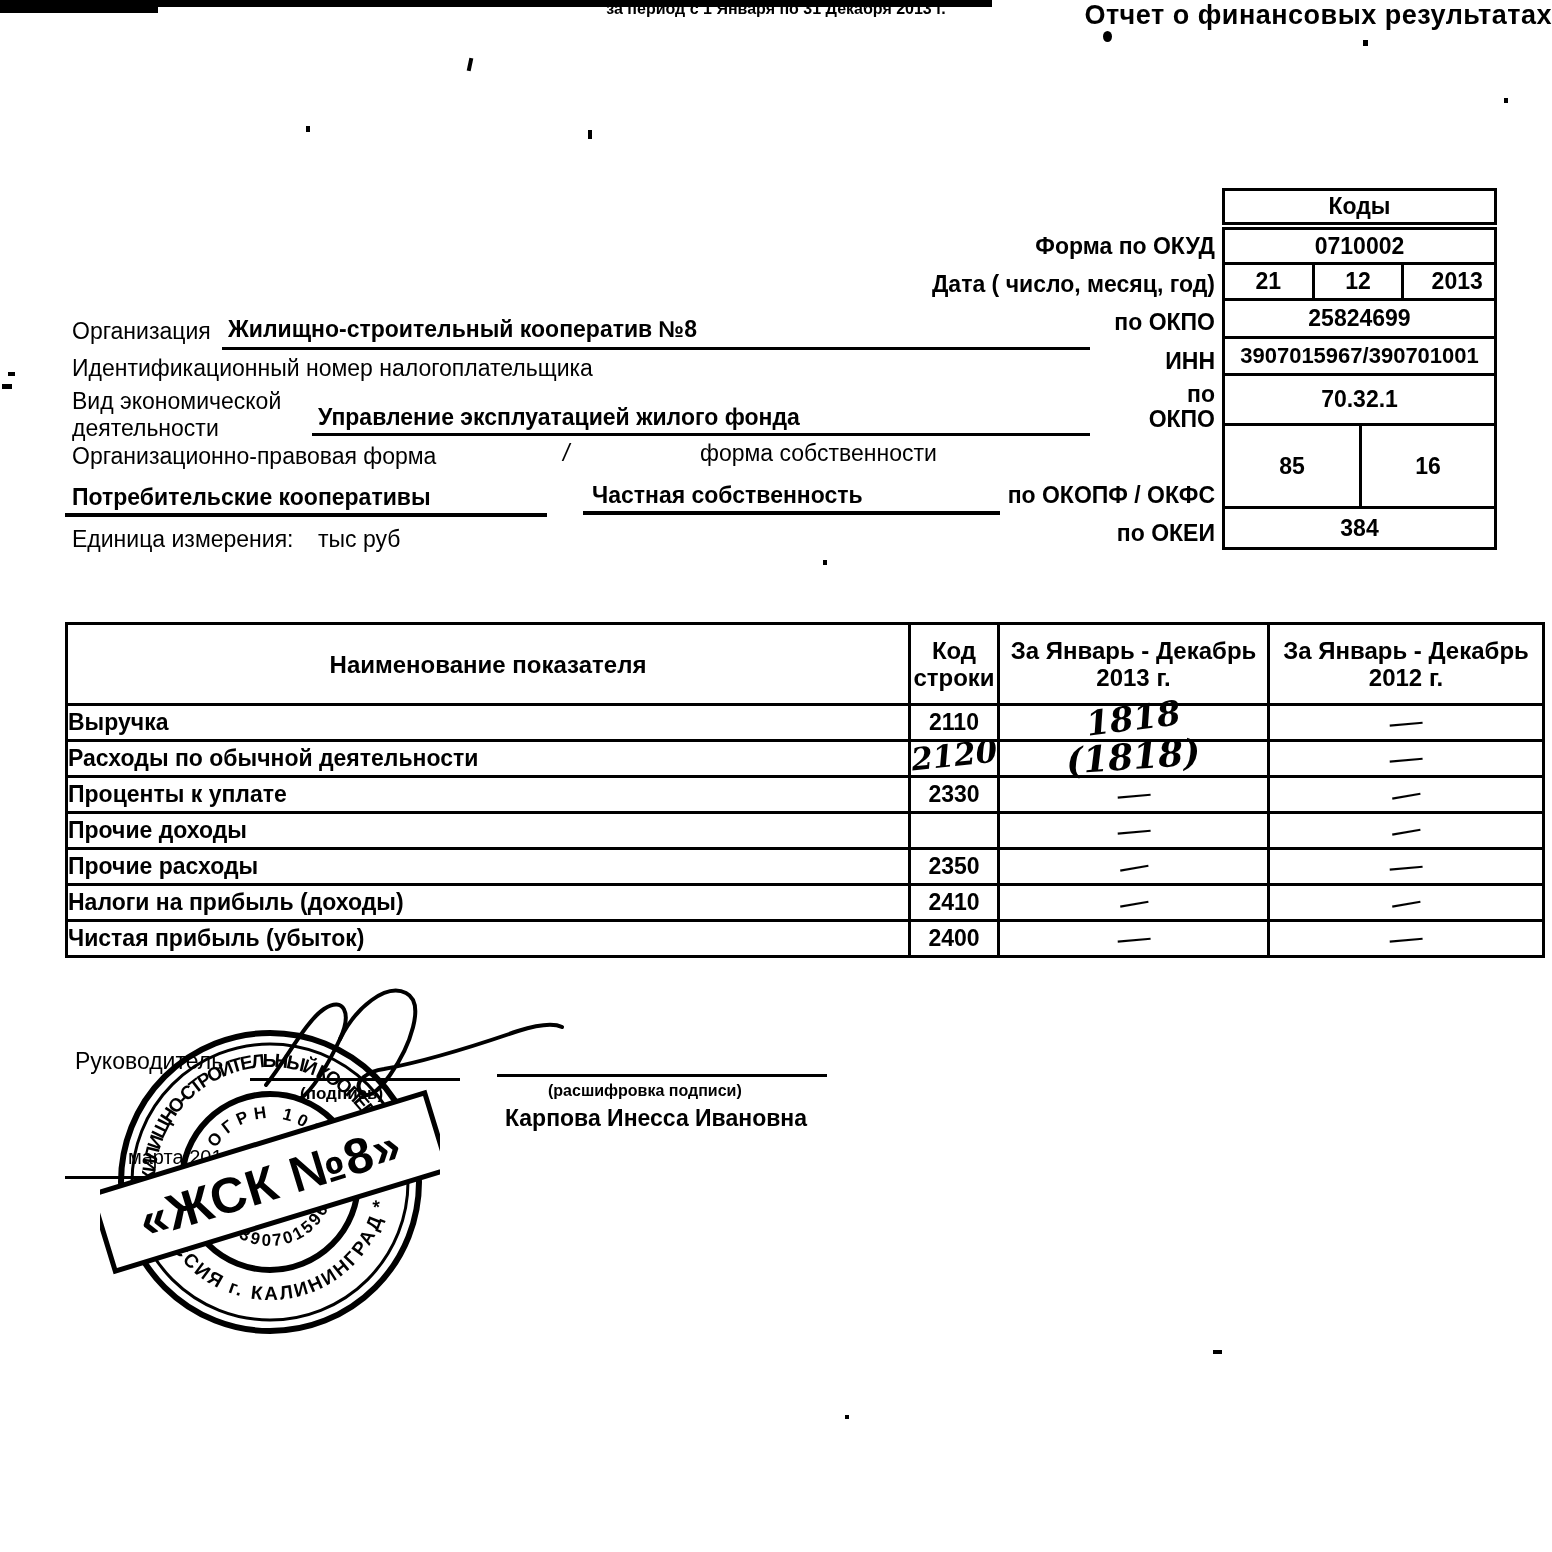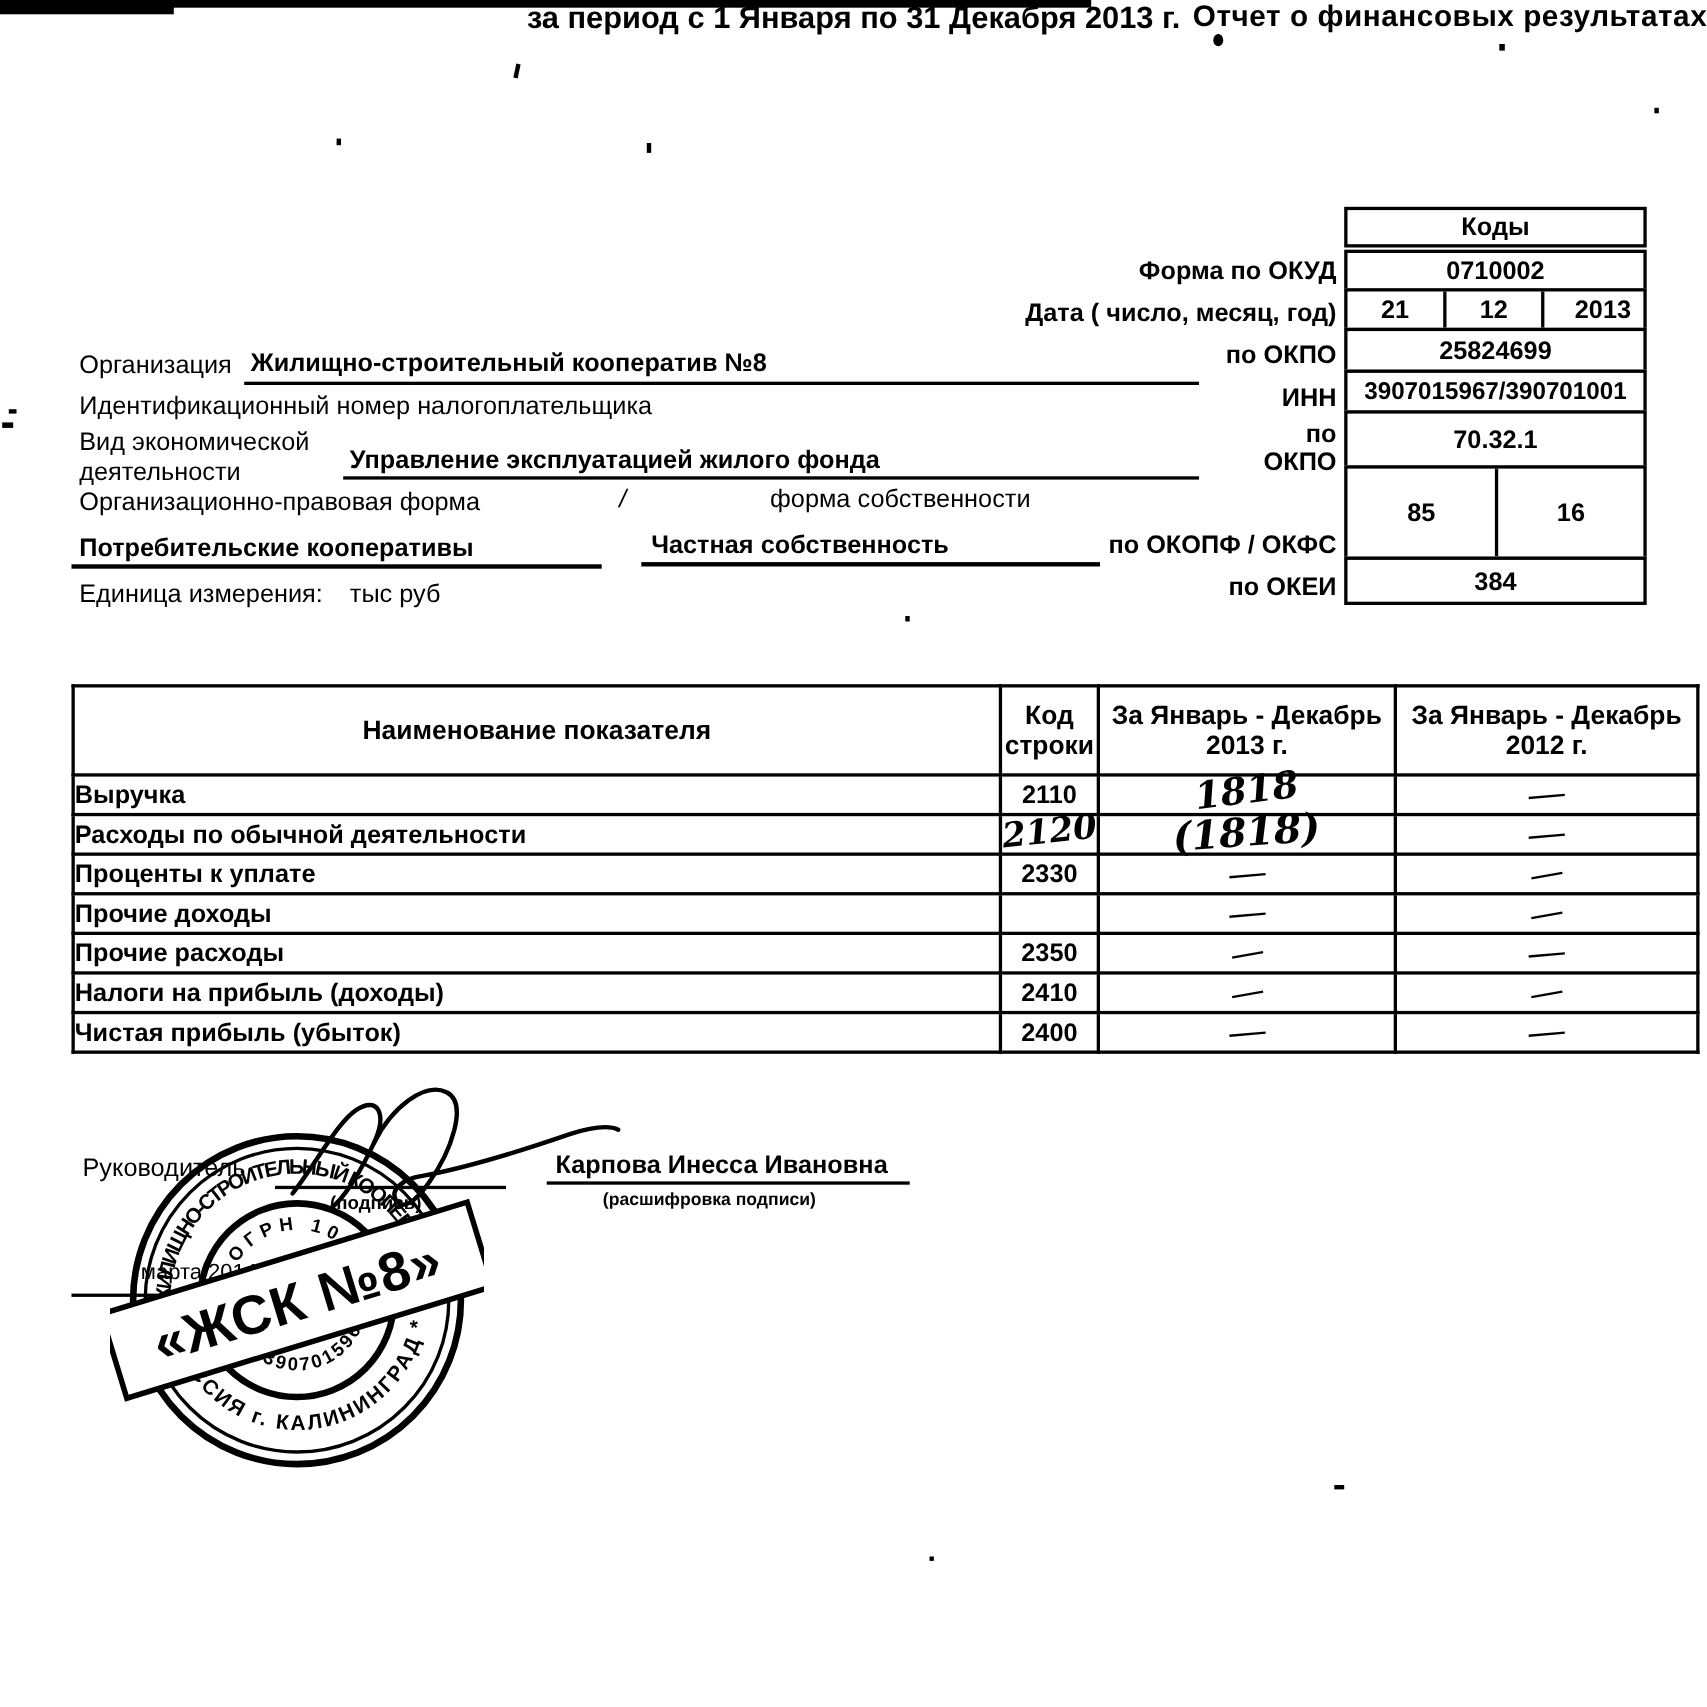--- a/index.html
+++ b/index.html
@@ -8,21 +8,21 @@
     background:#ffffff; color:#000; overflow:hidden;
     font-family:"Liberation Sans", sans-serif;
     -webkit-font-smoothing:none;
   }
   .abs { position:absolute; }
   .hline { position:absolute; background:#000; height:3px; }
   .speck { position:absolute; background:#000; }
 
   
   .title1 { left:0; top:120; width:1552px; text-align:right; font-size:27px; font-weight:bold; letter-spacing:.5px; }
-  .title2 { left:0; top:158; width:1552px; text-align:center; font-size:28px; font-weight:bold; }
+  .title2 { left:0; top:158; width:1552px; text-align:center; font-size:16px; font-weight:bold; }
 
   
   .cbox { position:absolute; box-sizing:border-box; border:3px solid #000;
           display:flex; align-items:center; justify-content:center;
           font-weight:bold; font-size:23px; background:#fff; }
   .cbox .cell { box-sizing:border-box; height:100%; display:flex; align-items:center; justify-content:center; }
   .clabel { position:absolute; right:337px; text-align:right; font-size:23px; font-weight:bold; white-space:nowrap; }
 
   
   .olabel { position:absolute; font-size:23px; font-weight:normal; white-space:nowrap; }
@@ -222,21 +222,21 @@
         <td class="val"><span class="dash">—</span></td>
       </tr>
     </tbody>
   </table>
 
   <div class="olabel" style="left:75px;top:1048px;">Руководитель</div>
 
   <div class="hline" style="left:250px;top:1078px;width:210px;"></div>
   <div class="cap" style="left:300px;top:1084px;">(подпись)</div>
 
-  <div class="ovalue" style="left:505px;top:1045px;text-align:right;">Карпова Инесса Ивановна</div>
+  <div class="ovalue" style="left:505px;top:1105px;text-align:right;">Карпова Инесса Ивановна</div>
   <div class="hline" style="left:497px;top:1074px;width:330px;"></div>
   <div class="cap" style="left:548px;top:1082px;font-size:16px;">(расшифровка подписи)</div>
 
   <div class="olabel" style="left:128px;top:1146px;font-size:20px;">марта 2014 г.</div>
   <div class="hline" style="left:65px;top:1176px;width:255px;"></div>
 
   <svg class="abs" style="left:100px;top:1012px;" width="340" height="340" viewBox="0 0 340 340">
     <g fill="none" stroke="#000">
       <circle cx="170" cy="170" r="149" stroke-width="6"></circle>
       <circle cx="170" cy="170" r="138" stroke-width="3"></circle>

